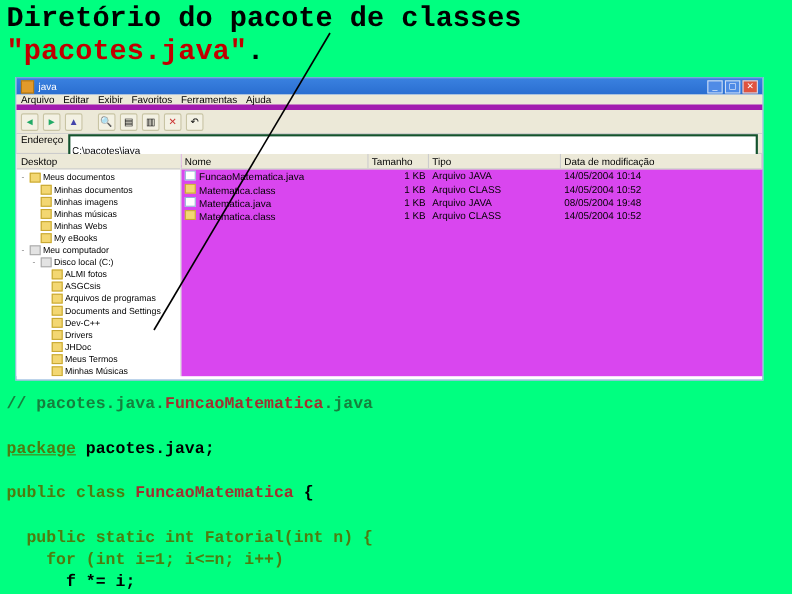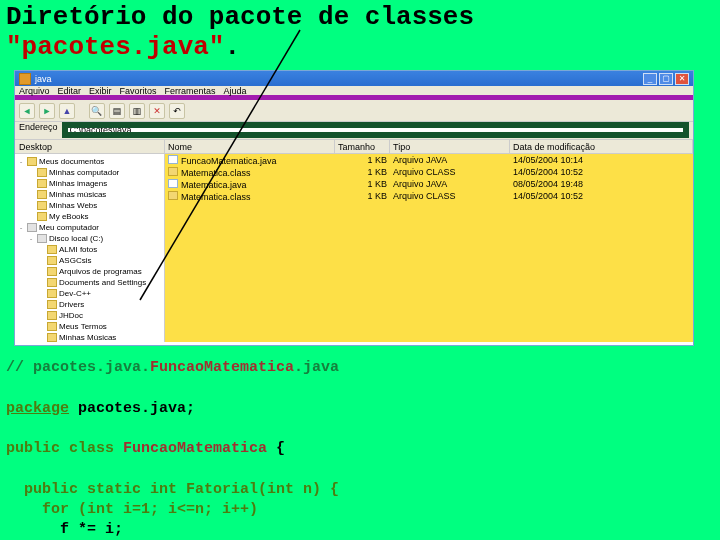--- a/index.html
+++ b/index.html
@@ -13,31 +13,31 @@
   .wintitle .appicon { width:12px; height:12px; background:#e29a2a; margin-right:4px; border:1px solid #b87a10; }
   .wintitle .spacer { flex:1; }
   .winctl { display:flex; gap:2px; }
   .winctl span { width:14px; height:12px; background:#4f8be6; border:1px solid #cfe0f6; display:flex; align-items:center; justify-content:center; color:#fff; font-size:8px; }
   .winctl .close { background:#e0533e; }
   .menubar { height:14px; background:#ece9d8; display:flex; gap:8px; padding:0 4px; align-items:center; border-bottom:5px solid #a21caf; }
   .toolbar { height:22px; background:#ece9d8; display:flex; align-items:center; gap:4px; padding:0 4px; border-bottom:1px solid #ccc; }
   .tbtn { width:16px; height:16px; background:#f3f1e3; border:1px solid #c8c4a4; border-radius:2px; display:flex; align-items:center; justify-content:center; font-size:9px; }
   .tback { color:#2a6; } .tfor{color:#2a6;} .tup{color:#44a;} .tx{color:#c33;}
   .address { height:18px; background:#ece9d8; display:flex; gap:4px; padding:0 4px; border-bottom:1px solid #ccc; }
-  .address input { flex:1; height:16px; font-size:9px; border:6px solid #14532d; padding:0 2px; }
+  .address input { flex:1; height:30px; font-size:9px; border:2px solid #14532d; padding:0 2px; }
   .panes { display:flex; height:202px; }
   .treepane { width:150px; border-right:1px solid #ccc; background:#fff; overflow:hidden; }
   .treehdr { background:#ece9d8; height:14px; padding:0 4px; border-bottom:1px solid #ccc; display:flex; align-items:center; }
   .tree { padding:2px 2px; font-size:8px; line-height:11px; }
   .node { display:flex; align-items:center; gap:2px; white-space:nowrap; }
   .tgl { width:8px; display:inline-block; text-align:center; color:#888; }
   .fico { width:10px; height:9px; background:#f3d772; border:1px solid #c8a832; }
   .dico { width:10px; height:9px; background:#e3e3e3; border:1px solid #aaa; }
   .pd1{padding-left:10px}.pd2{padding-left:20px}
-  .listpane { flex:1; background:#fde047; }
+  .listpane { flex:1; background:#d946ef; }
   .colhdr { display:flex; background:#ece9d8; height:14px; border-bottom:1px solid #ccc; }
   .colhdr div { border-right:1px solid #ccc; padding:0 3px; display:flex; align-items:center; }
   .c1{width:170px}.c2{width:55px}.c3{width:120px}.c4{flex:1}
   .row { display:flex; height:12px; align-items:center; }
   .row div { padding:0 3px; overflow:hidden; white-space:nowrap; }
   .fjava { width:10px; height:9px; background:#fff; border:1px solid #94b3d4; margin-right:3px; display:inline-block; }
   .fclass { width:10px; height:9px; background:#f3d772; border:1px solid #c8a832; margin-right:3px; display:inline-block; }
 
   .arrow-svg { position:absolute; left:0; top:0; pointer-events:none; }
 
@@ -93,21 +93,21 @@
       <div class="treehdr">Desktop</div>
       <div class="tree" id="tree">
           <div class="node pd0">
             <span class="tgl">-</span>
             <span class="fico"></span>
             <span>Meus documentos</span>
           </div>
           <div class="node pd1">
             <span class="tgl"> </span>
             <span class="fico"></span>
-            <span>Minhas computador</span>
+            <span>Minhas documentos</span>
           </div>
           <div class="node pd1">
             <span class="tgl"> </span>
             <span class="fico"></span>
             <span>Minhas imagens</span>
           </div>
           <div class="node pd1">
             <span class="tgl"> </span>
             <span class="fico"></span>
             <span>Minhas músicas</span>

